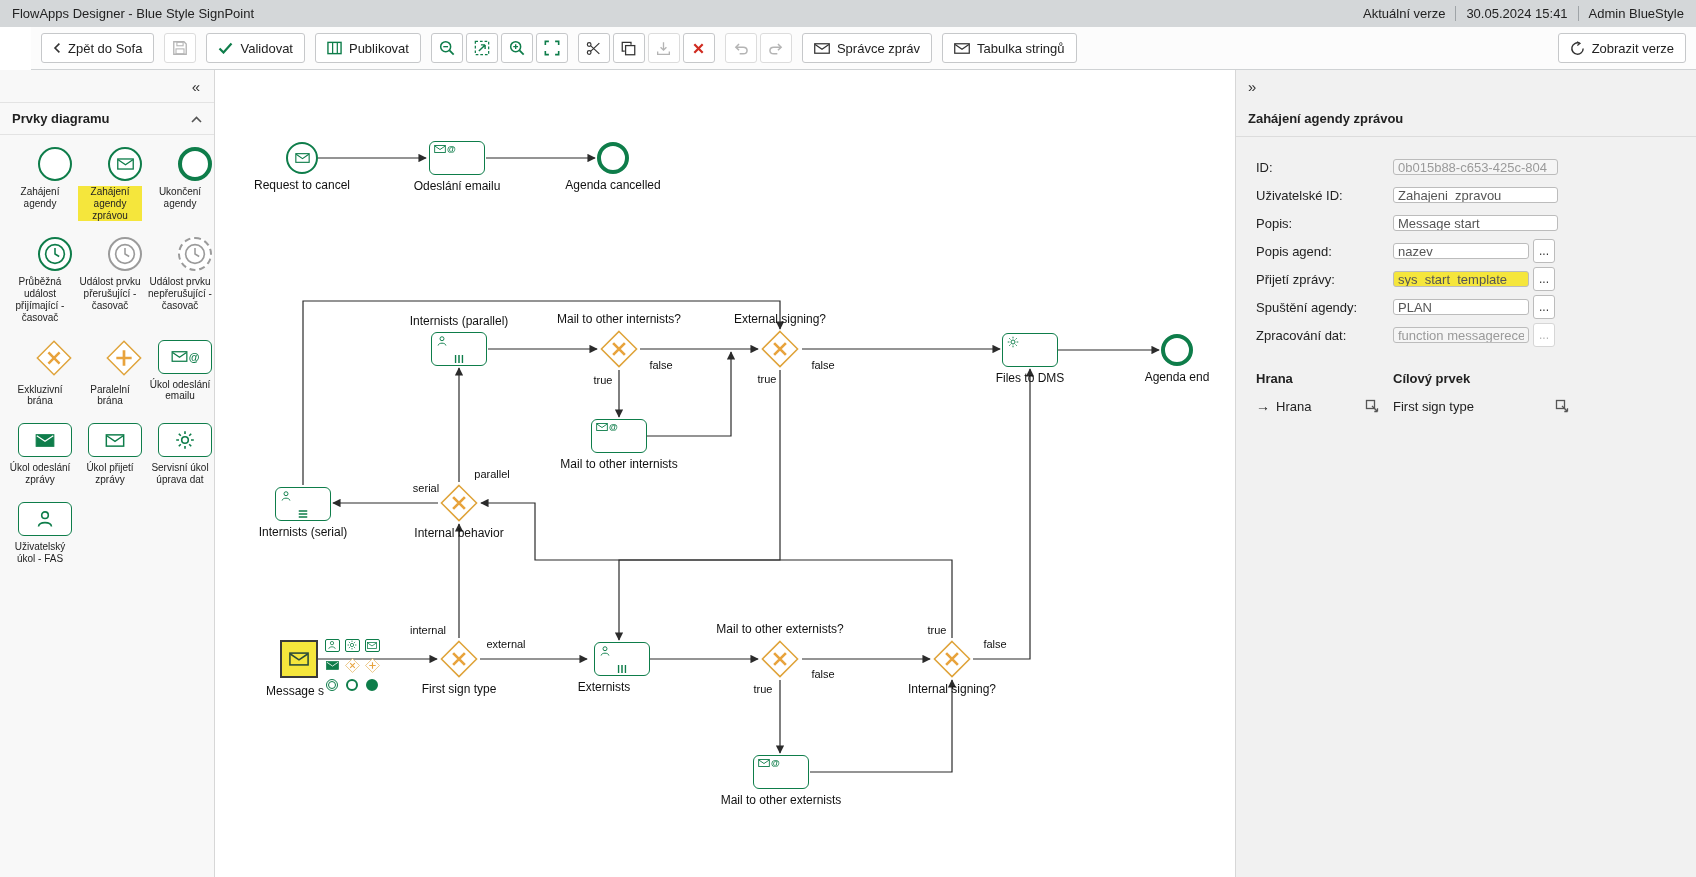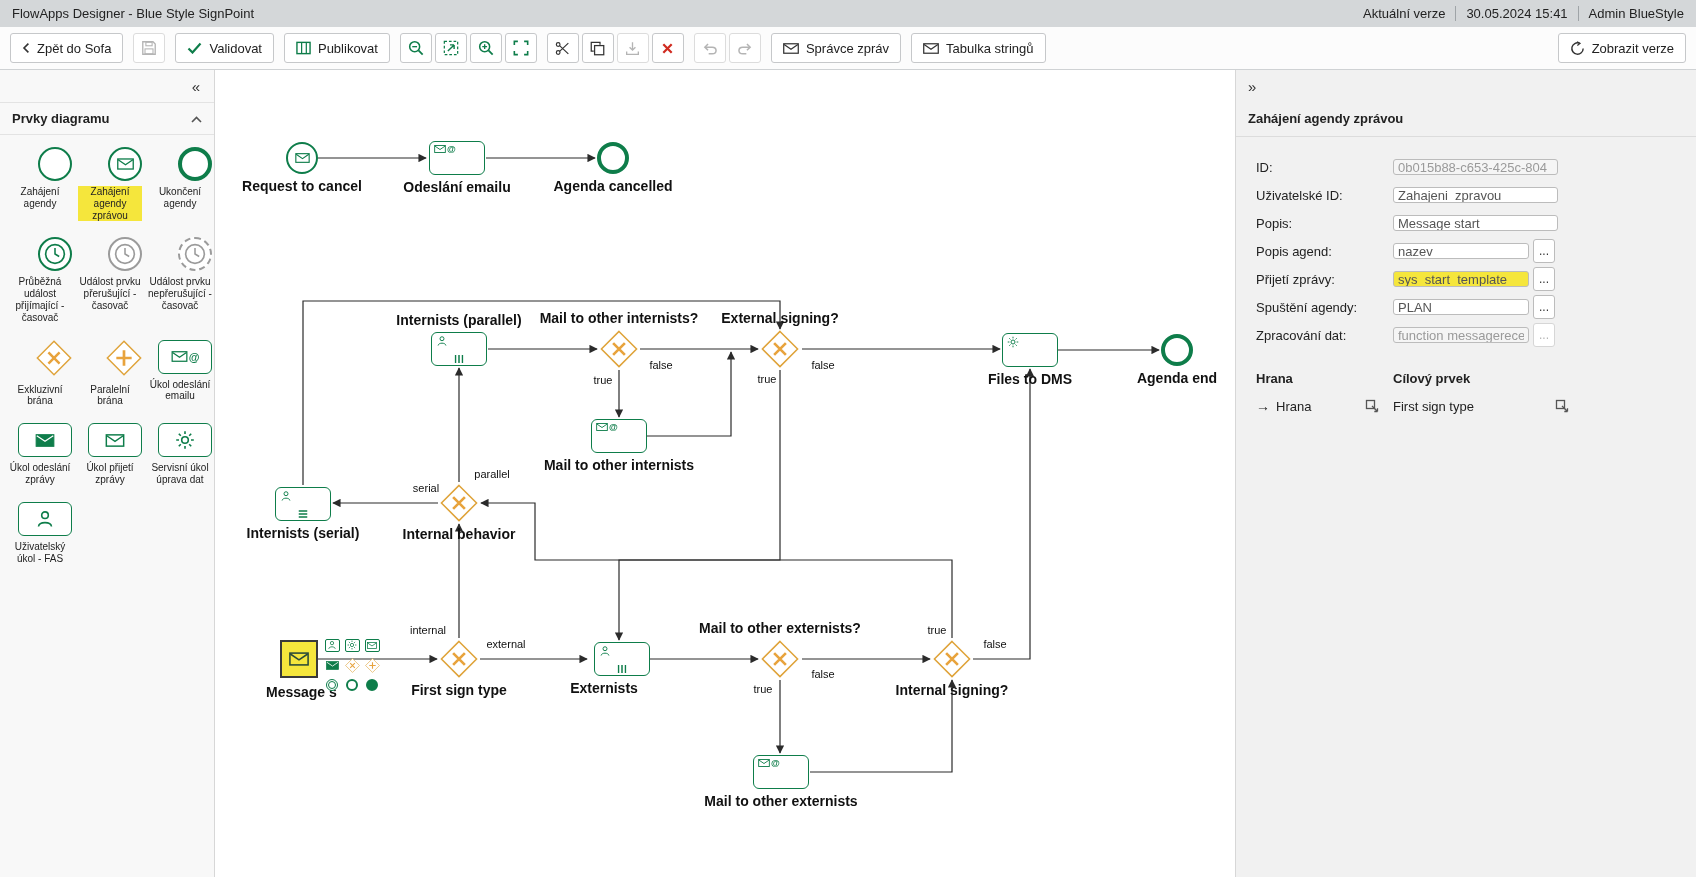--- a/index.html
+++ b/index.html
@@ -4,21 +4,21 @@
 <style>
   :root{ --green:#0e7d4a; --orange:#e8a33c; --yellow:#f5e63c; --red:#d02b20; }
   *{box-sizing:border-box;margin:0;padding:0;}
   html,body{width:1696px;height:877px;overflow:hidden;}
   body{font-family:"Liberation Sans","DejaVu Sans",sans-serif;font-size:13px;color:#222;background:#fff;}
 
   .titlebar{height:27px;background:#d4d7d9;display:flex;align-items:center;justify-content:space-between;padding:0 12px;}
   .titlebar-right{display:flex;align-items:center;gap:10px;}
   .tb-divider{width:1px;height:15px;background:#9fa4a7;}
 
-  .toolbar{height:43px;background:#fcfcfc;border-bottom:1px solid #cfd2d4;display:flex;align-items:center;justify-content:space-between;padding:0 10px;}
+  .toolbar{height:43px;background:#fcfcfc;border-bottom:1px solid #cfd2d4;display:flex;align-items:center;justify-content:space-between;padding:0 10px;margin-left:31px;}
   .toolbar-left{display:flex;align-items:center;gap:10px;}
   .tb-group{display:flex;gap:3px;}
   .btn{display:inline-flex;align-items:center;gap:7px;background:#fff;border:1px solid #c6c8ca;border-radius:3px;height:30px;padding:0 11px;font-size:13px;color:#222;cursor:pointer;font-family:inherit;}
   .btn.icon-only{width:32px;justify-content:center;padding:0;}
   .btn.disabled{border-color:#dcdcdc;color:#b4b4b4;cursor:default;}
   .t-ic{display:inline-flex;align-items:center;}
 
   .main{display:flex;height:807px;}
 
   .sidebar{width:215px;background:#f8f8f8;border-right:1px solid #d7d7d7;}
@@ -45,21 +45,21 @@
   .e-label{position:absolute;transform:translate(-50%,-50%);font-size:11px;color:#111;background:#fff;padding:0 2px;white-space:nowrap;}
   .node{position:absolute;transform:translate(-50%,-50%);display:flex;align-items:center;justify-content:center;}
   .ev{width:32px;height:32px;border-radius:50%;border:2px solid var(--green);background:#fff;display:flex;align-items:center;justify-content:center;}
   .ev.end{border-width:4px;}
   .hl-node{width:38px;height:38px;background:var(--yellow);border:2px solid #3a3a3a;display:flex;align-items:center;justify-content:center;}
   .task{width:56px;height:34px;border:1.5px solid var(--green);border-radius:6px;background:#fff;position:relative;display:block;}
   .task .t-icon{position:absolute;top:2px;left:4px;display:inline-flex;align-items:center;gap:1px;}
   .task .t-icon .at{font-size:9px;}
   .task .t-marker{position:absolute;bottom:2px;left:50%;transform:translateX(-50%);display:inline-flex;}
   .gw{display:inline-flex;}
-  .n-label{position:absolute;white-space:nowrap;font-size:14px;color:#111;font-weight:bold;}
+  .n-label{position:absolute;white-space:nowrap;font-size:12px;color:#111;}
   .n-label.below{top:calc(100% + 4px);left:50%;transform:translateX(-50%);}
   .n-label.above{bottom:calc(100% + 4px);left:50%;transform:translateX(-50%);}
   .n-label.below-left{top:calc(100% + 6px);left:-14px;}
   .ctx{position:absolute;left:calc(100% + 5px);top:-4px;display:grid;grid-template-columns:repeat(3,18px);grid-auto-rows:18px;gap:2px;}
   .ctx-cell{display:flex;align-items:center;justify-content:center;cursor:pointer;}
   .cbox{width:15px;height:13px;border:1.2px solid var(--green);border-radius:2px;display:flex;align-items:center;justify-content:center;color:var(--green);background:#fff;}
   .cring{width:12px;height:12px;border-radius:50%;border:2px solid var(--green);background:#fff;}
   .cring.dbl{border:3px double var(--green);}
   .cring.fill{background:var(--green);}
 

